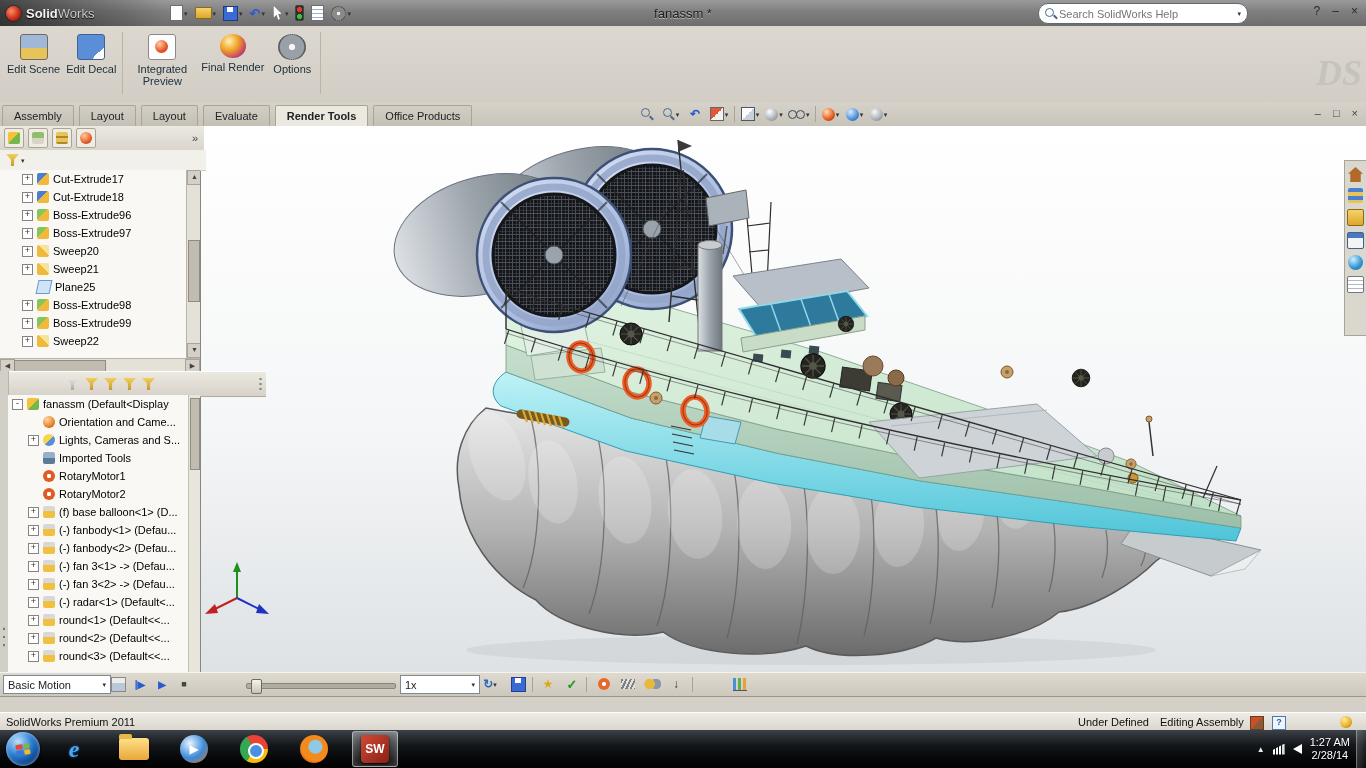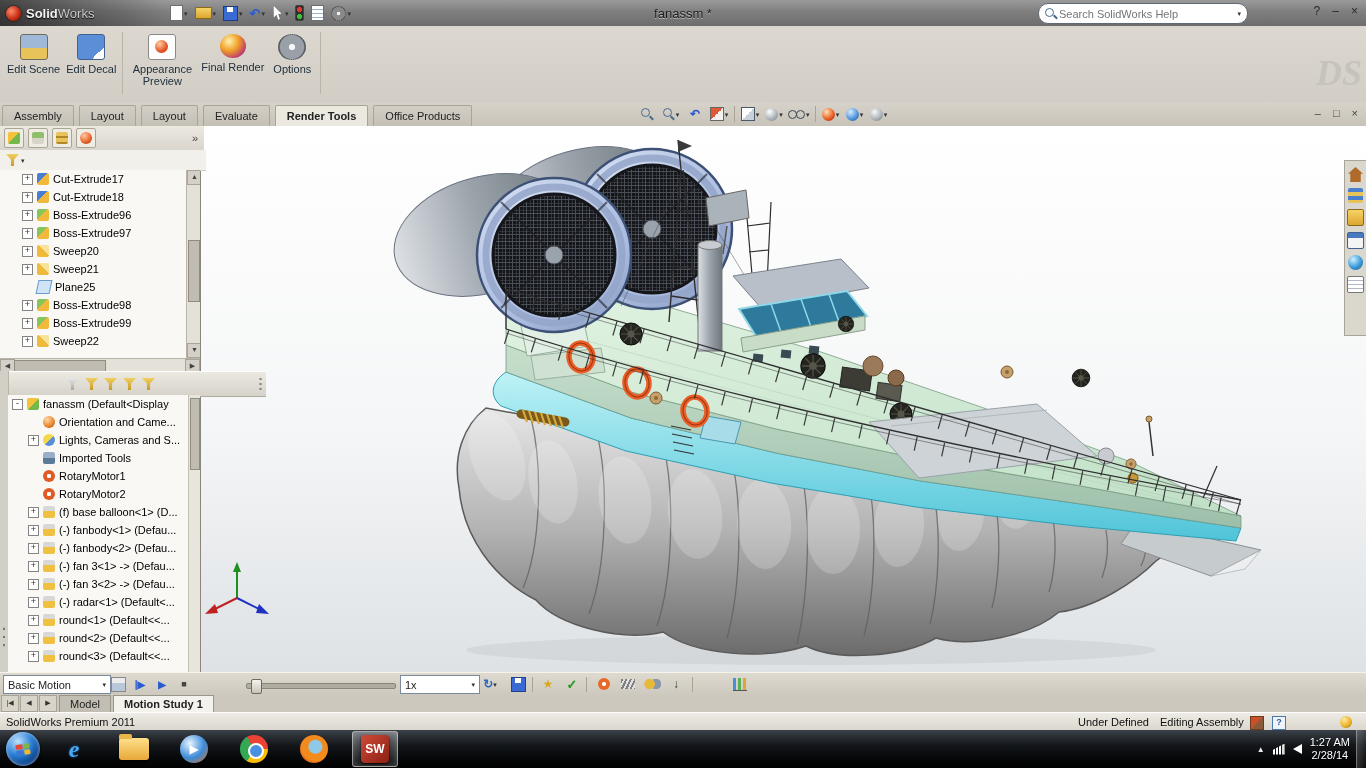--- a/index.html
+++ b/index.html
@@ -303,21 +303,21 @@
         <span class="ricon ri-scene"></span>
         <span class="rlabel">Edit Scene</span>
       </div>
       <div class="rbtn">
         <span class="ricon ri-decal"></span>
         <span class="rlabel">Edit Decal</span>
       </div>
       <div class="rsep"></div>
       <div class="rbtn">
         <span class="ricon ri-intprev"></span>
-        <span class="rlabel">Appearance Preview</span>
+        <span class="rlabel">Integrated Preview</span>
       </div>
       <div class="rbtn">
         <span class="ricon ri-final"></span>
         <span class="rlabel">Final Render</span>
       </div>
       <div class="rbtn">
         <span class="ricon ri-options"></span>
         <span class="rlabel">Options</span>
       </div>
       <div class="rsep"></div>
@@ -826,27 +826,20 @@
       </span>
     <span class="mbtn" style="left:666px;">
         <span class="gravity-ic">↓</span>
       </span>
     <span class="msep" style="left:692px;"></span>
     <span class="mbtn" style="left:730px;">
         <span class="chart-ic"></span>
       </span>
   </div>
 
-  <div class="doctabs">
-    <span class="tnav">|◀</span>
-    <span class="tnav">◀</span>
-    <span class="tnav">▶</span>
-    <span class="dtab">Model</span>
-    <span class="dtab active">Motion Study 1</span>
-  </div>
 
   <div class="statusbar">
     <span class="sb-product">SolidWorks Premium 2011</span>
     <span class="sb-seg" style="left:1078px;">Under Defined</span>
     <span class="sb-seg" style="left:1160px;">Editing Assembly</span>
     <span class="sbi red" style="left:1250px;"></span>
     <span class="sbi blue" style="left:1272px;">?</span>
     <span class="sbi gold" style="left:1340px;"></span>
   </div>
 

